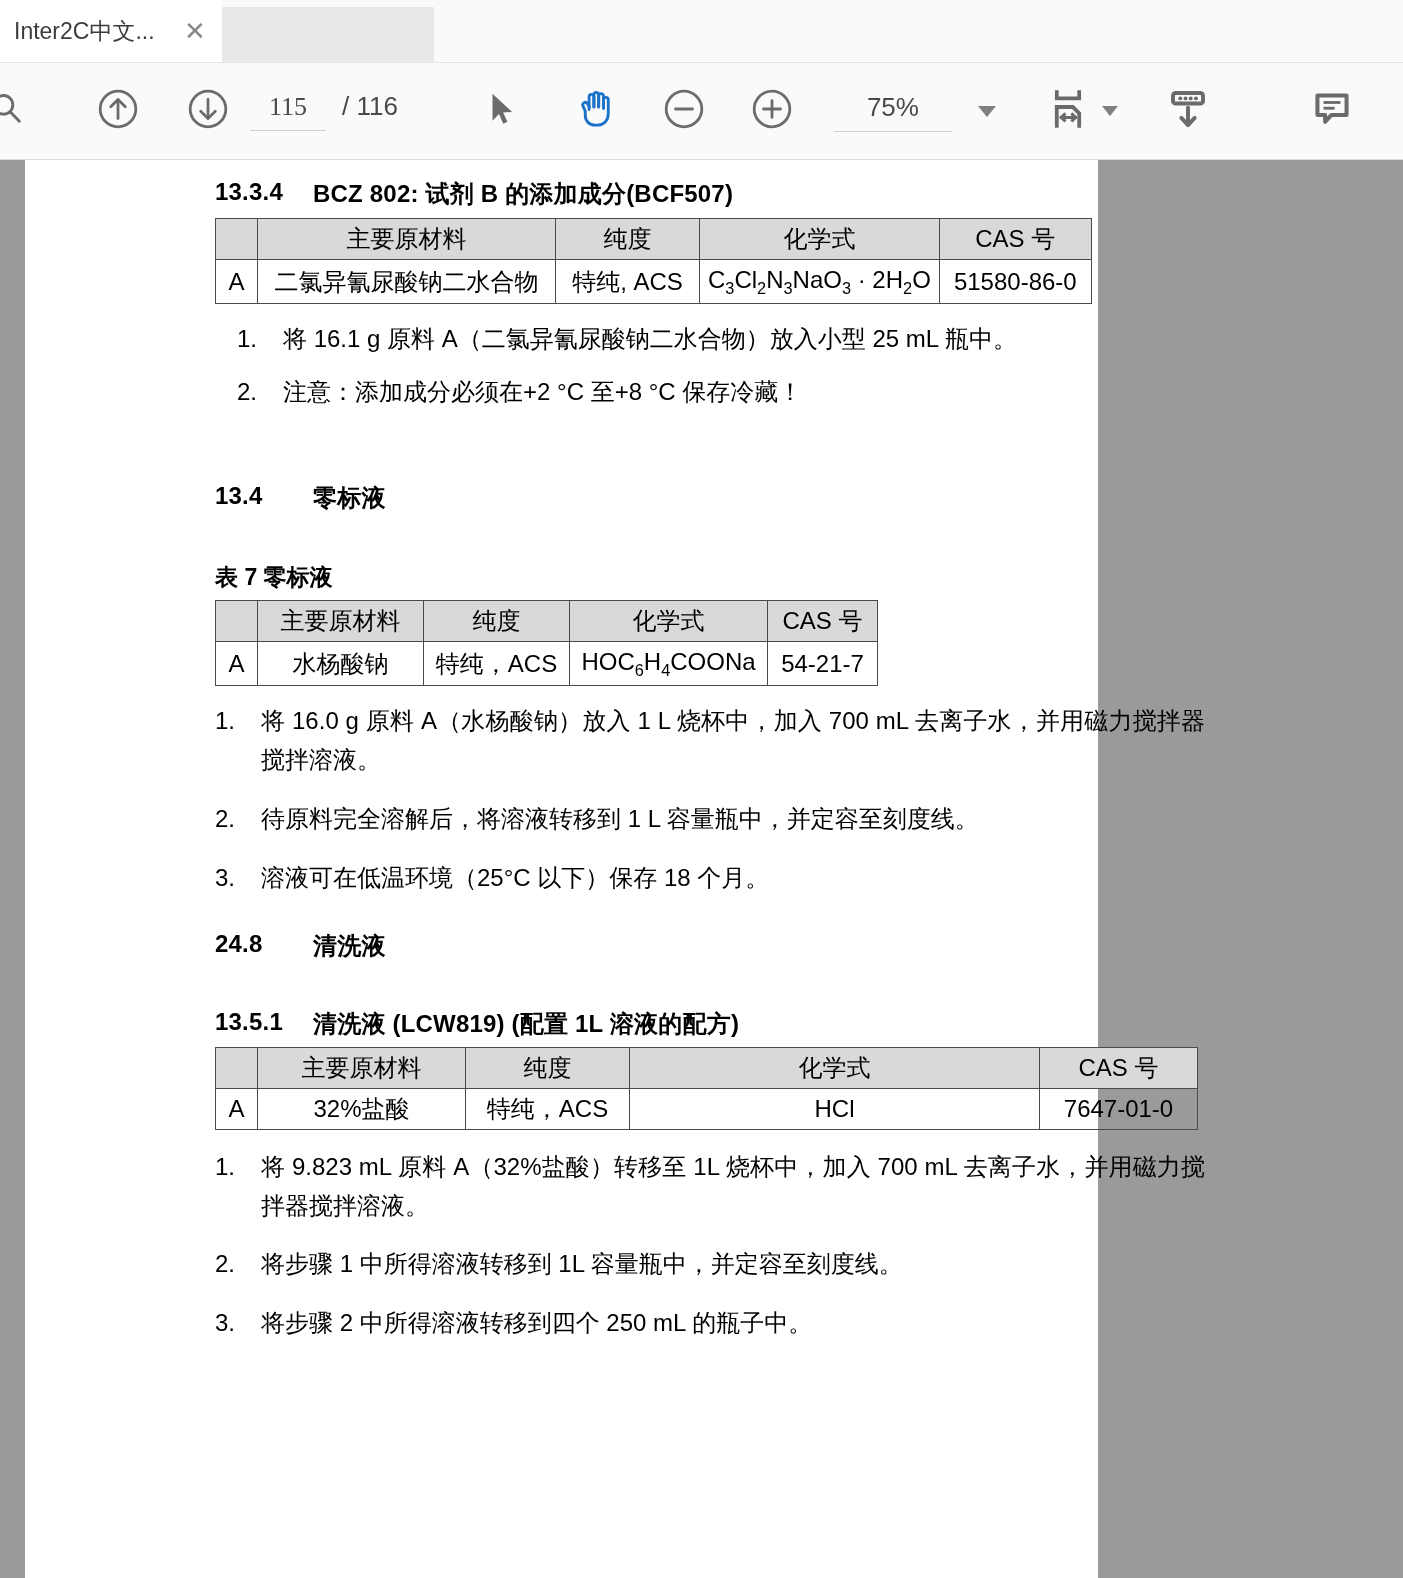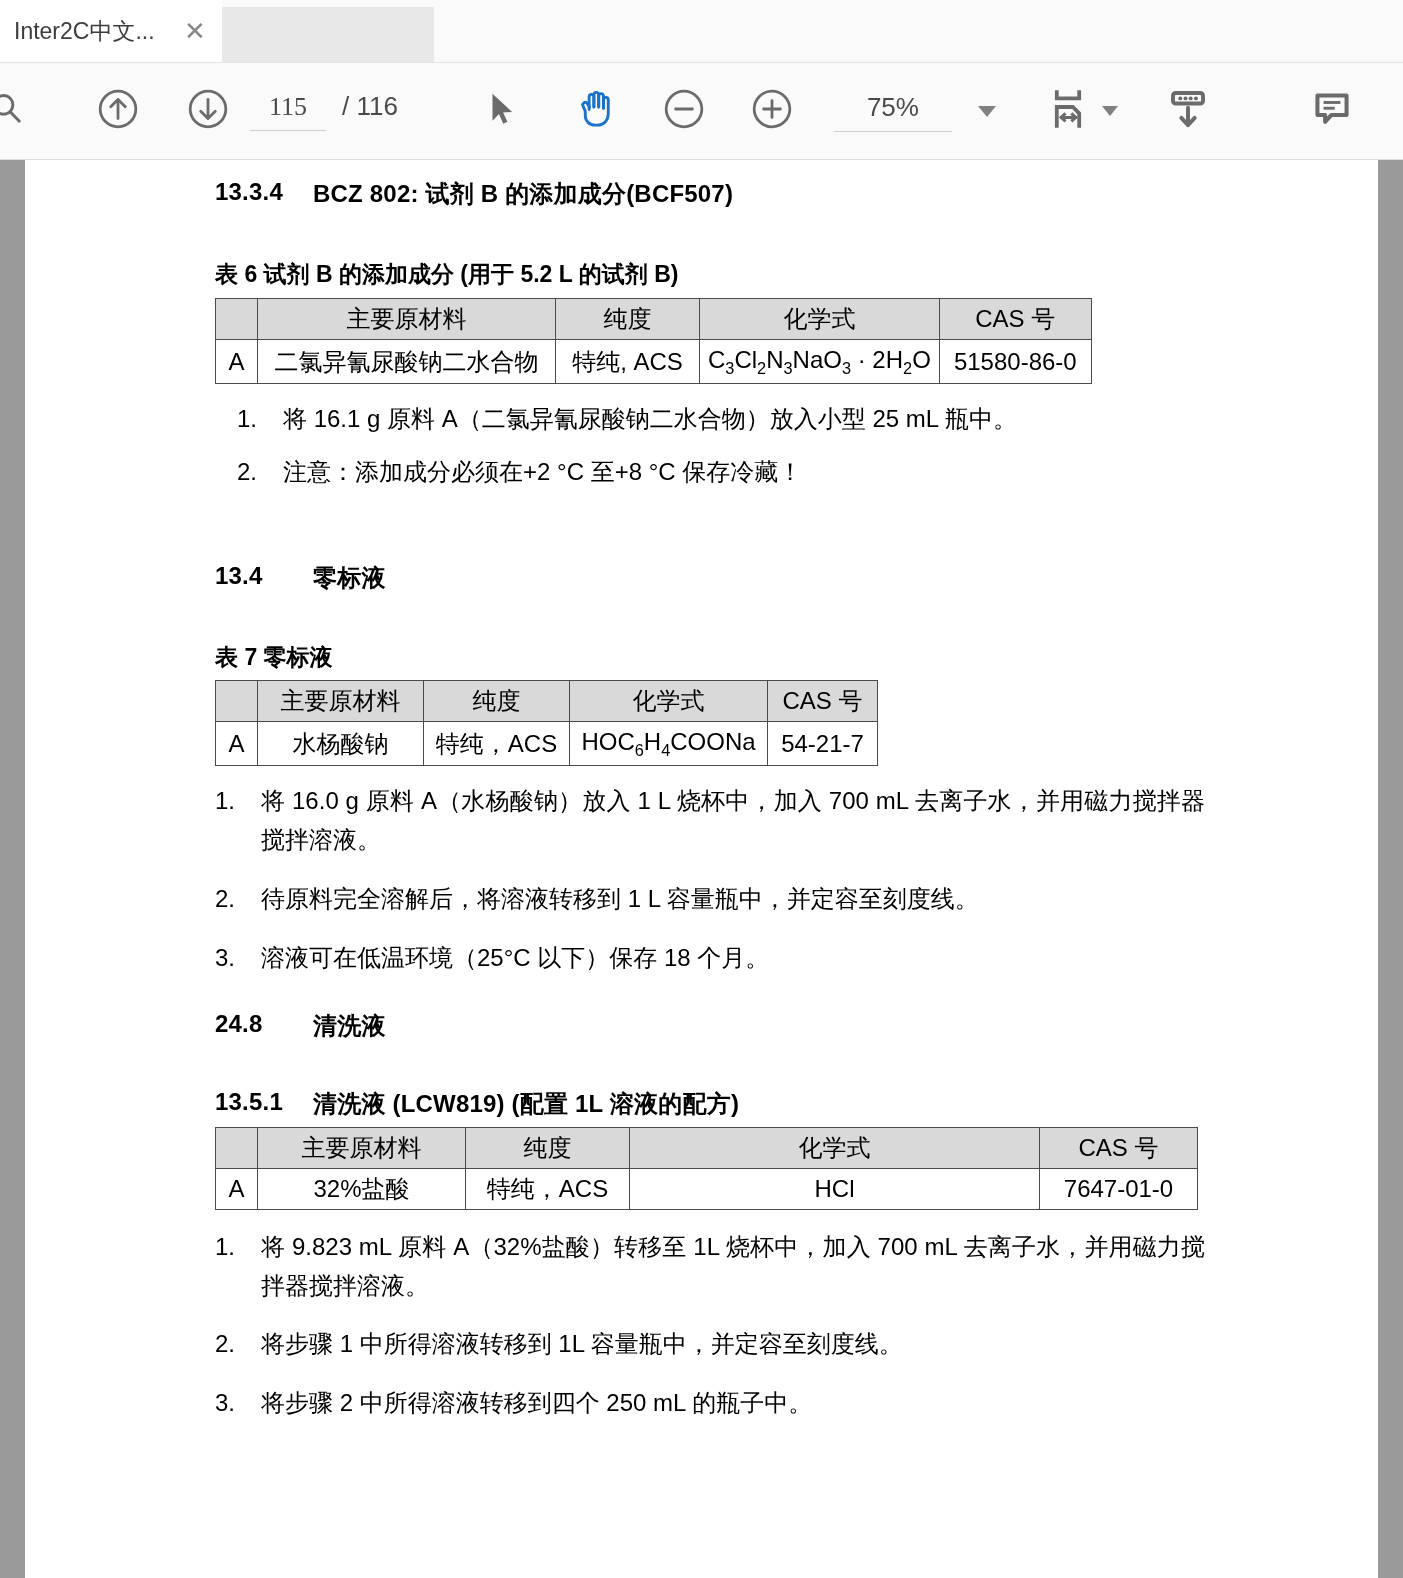--- a/index.html
+++ b/index.html
@@ -115,21 +115,21 @@
 
   
   .viewer {
     position: absolute; left: 0; top: 160px;
     width: 1403px; height: 1418px;
     background: #9a9a9a;
     overflow: hidden;
   }
   .page {
     position: absolute; left: 25px; top: 0;
-    width: 1353px; height: 1418px;
+    width: 1073px; height: 1418px;
     background: #ffffff;
   }
   .scrollbar {
     position: absolute; right: 0; top: 0;
     width: 25px; height: 1418px;
     background: #f1f1f1;
   }
   .scroll-thumb {
     position: absolute; right: 0; top: 0;
     width: 25px; height: 1418px;
@@ -340,21 +340,20 @@
 
 <div class="viewer">
   <div class="page">
     <div class="doc">
 
       <h3 class="sec sec-row" style="margin-top:8px">
         <span class="sec-num">13.3.4</span>
         <span>BCZ 802: 试剂 B 的添加成分(BCF507)</span>
       </h3>
 
-      <p class="tbl-cap" style="margin-top:49px">表 6 试剂 B 的添加成分 (用于 5.2 L 的试剂 B)</p>
 
       <table class="rtable" style="margin-top:8px">
         <thead>
           <tr>
             <th class="idx"></th>
             <th class="mat" style="width:298px">主要原材料</th>
             <th class="purity" style="width:144px">纯度</th>
             <th class="formula" style="width:234px">化学式</th>
             <th class="cas" style="width:152px">CAS 号</th>
           </tr>

